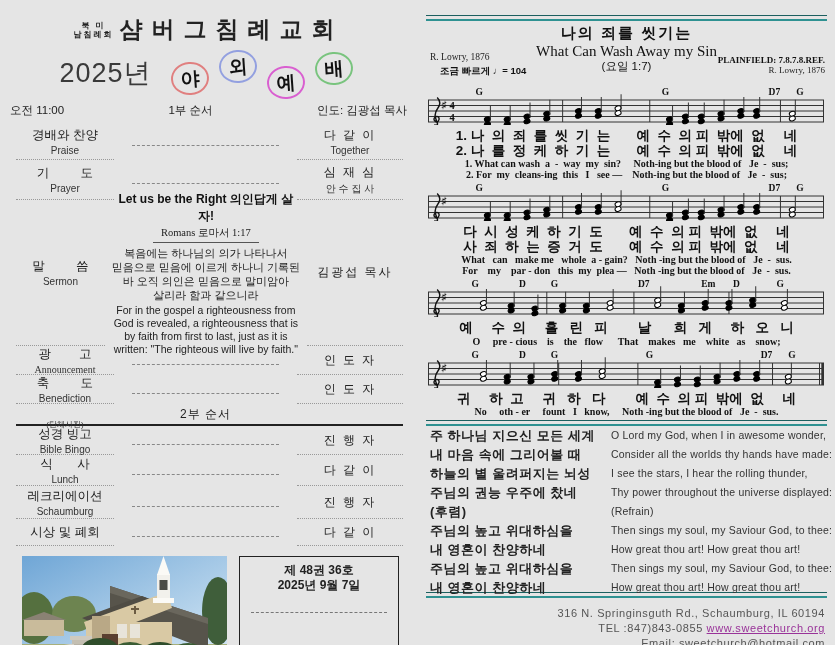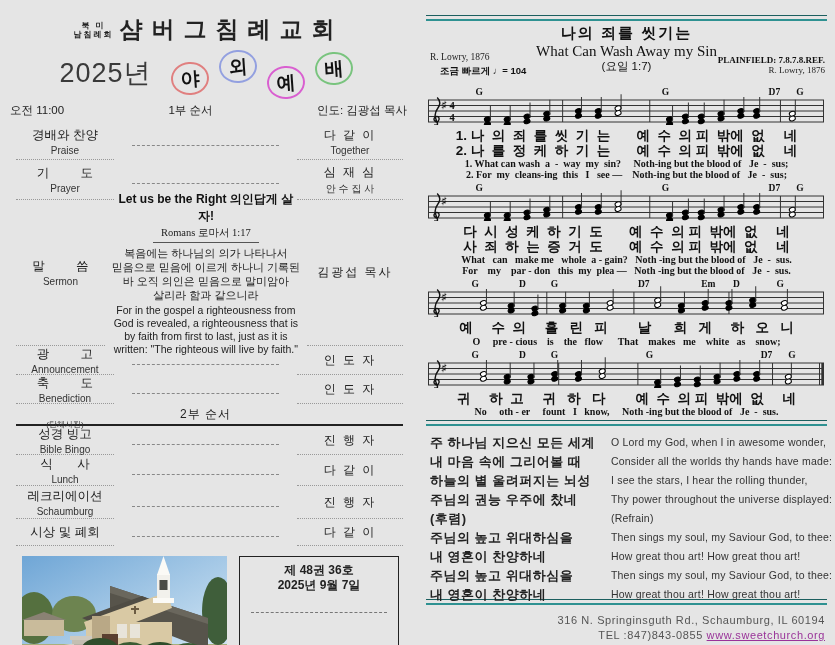--- a/index.html
+++ b/index.html
@@ -52,21 +52,21 @@
   .hh-left{position:absolute;left:2px;top:9px;text-align:left;}
   .hh-composer{font-family:"Liberation Serif",serif;font-size:9.5px;color:#222;}
   .hh-tempo{font-size:9.5px;font-weight:700;margin-top:3px;margin-left:10px;color:#111;}
   .hh-right{position:absolute;right:0;top:12px;text-align:right;}
   .hh-tune{font-size:9px;font-weight:700;font-family:"Liberation Serif",serif;color:#111;}
   .hh-composer2{font-size:9px;font-family:"Liberation Serif",serif;color:#222;}
   .music{margin:2px 10px 0 10px;}
   .m-sys{margin-bottom:3px;}
   .m-kr{font-size:13.5px;font-weight:700;text-align:center;white-space:pre;line-height:14.5px;color:#111;}
   .m-en{font-family:"Liberation Serif",serif;font-weight:700;font-size:10px;text-align:center;white-space:pre;line-height:11px;color:#111;}
-  .lyrics2{display:flex;margin:0 8px;padding-top:7px;height:166px;}
+  .lyrics2{display:flex;margin:0 8px;height:166px;}
   .ly-kr{width:176px;padding-left:4px;}
   .ly-kr div{font-size:13px;font-weight:700;line-height:19px;color:#222;letter-spacing:0.5px;white-space:nowrap;}
   .ly-div{width:1px;background:#bbb;margin:0 0 6px 2px;}
   .ly-en{flex:1;padding-left:14px;}
   .ly-en div{font-size:10.5px;line-height:19px;color:#333;letter-spacing:0.2px;white-space:nowrap;}
   .footer{margin:8px 10px 0 0;text-align:right;font-size:11px;line-height:15px;color:#555;letter-spacing:0.6px;}
   .footer a{color:#993399;text-decoration:underline;}
 </style>
 </head>
 <body>
@@ -133,21 +133,21 @@
               <div class="s-kr">복음에는 하나님의 의가 나타나서</div>
               <div class="s-kr">믿음으로 믿음에 이르게 하나니 기록된</div>
               <div class="s-kr">바 오직 의인은 믿음으로 말미암아</div>
               <div class="s-kr">살리라 함과 같으니라</div>
               <div class="s-en">For in the gospel a righteousness from God is revealed, a righteousness that is by faith from first to last, just as it is written: "The righteous will live by faith."</div>
             </div>
             <div class="cell c-name">
               <div class="name-kr">김광섭 목사</div>
             </div>
           </div>
-          <div class="o-row" style="height: 29px;">
+          <div class="o-row" style="height: 29px; font-family: Liberation Serif, serif;">
             <div class="cell c-label">
               <div class="lab-kr">광         고</div>
               <div class="lab-en">Announcement</div>
             </div>
             <div class="cell c-mid">
               <div class="dash-line"></div>
             </div>
             <div class="cell c-name">
               <div class="name-kr">인 도 자</div>
             </div>

